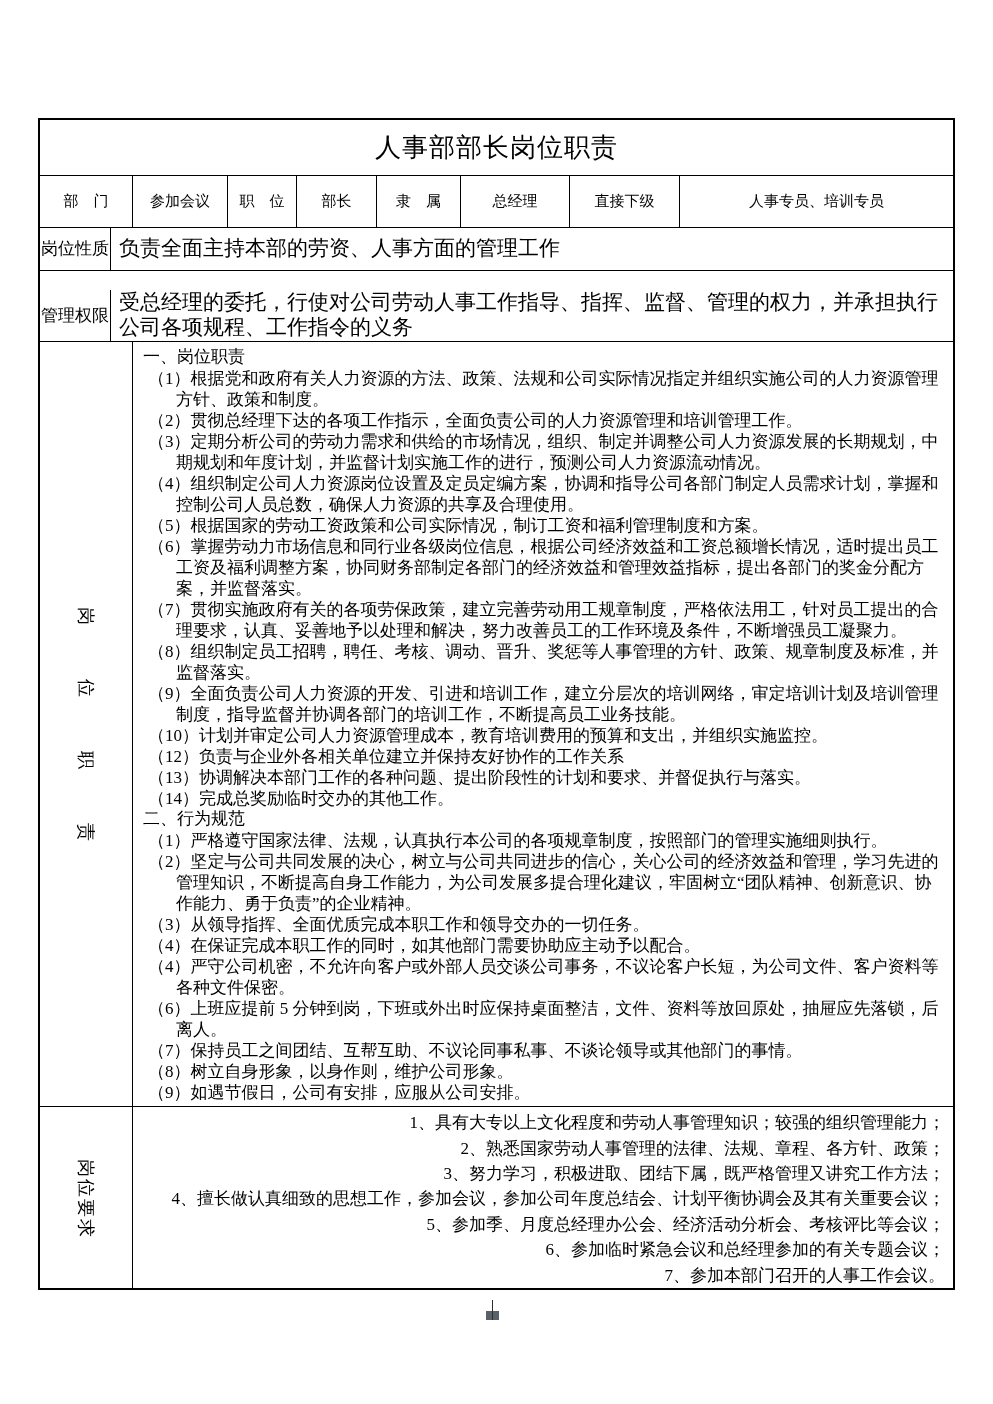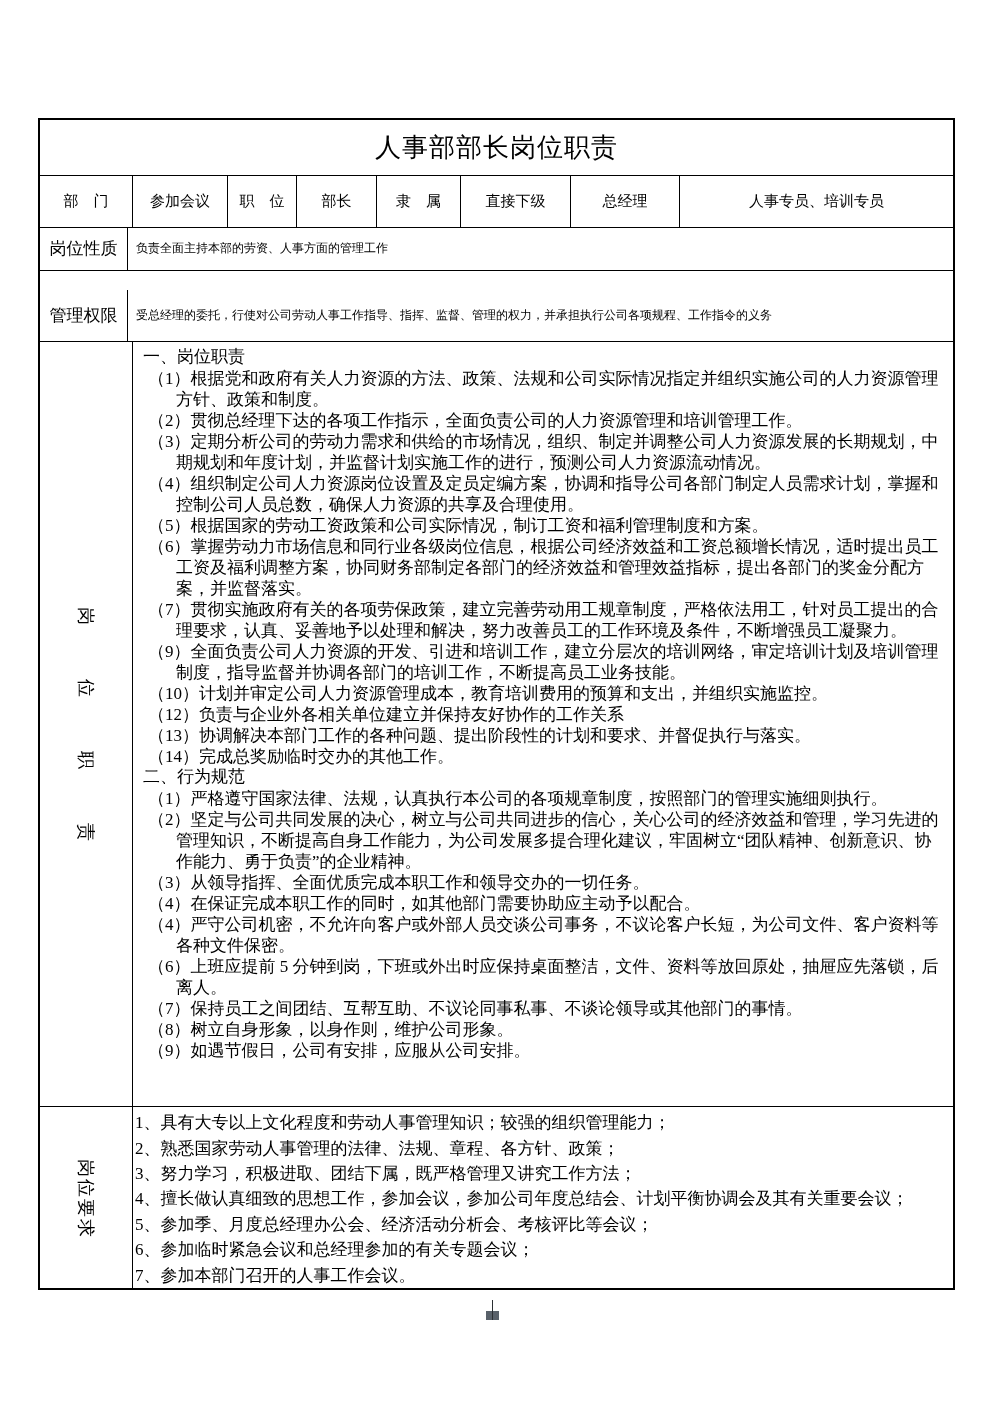--- a/index.html
+++ b/index.html
@@ -31,26 +31,26 @@
     display:flex;align-items:center;justify-content:center;
     font-size:15px;white-space:nowrap;
   }
   .w1{width:93px;} .w2{width:95px;} .w3{width:69px;} .w4{width:80px;}
   .w5{width:84px;} .w6{width:109px;} .w7{width:110px;} .w8{flex:1;}
 
   
   .row-nature{height:44px;}
   .row-authority{height:53px;margin-top:19px;}
   .label-cell{
-    width:88px;display:flex;align-items:center;justify-content:center;
+    width:71px;display:flex;align-items:center;justify-content:center;
     font-size:17px;white-space:nowrap;flex:none;
   }
   .value-cell{
     flex:1;display:flex;align-items:center;
-    font-size:12px;line-height:25px;padding:0 8px;
+    font-size:21px;line-height:25px;padding:0 8px;
   }
 
   
   .row-duties{height:783px;}
   .row-requirements{flex:1;}
   .vlabel-cell{
     width:93px;flex:none;display:flex;flex-direction:column;
     align-items:center;justify-content:center;
   }
   .vlabel-cell .vchar{
@@ -62,21 +62,21 @@
 
   .duties-content{
     flex:1;font-size:17px;line-height:21px;padding:5px 8px 0 8px;
   }
   .section-heading{padding-left:2px;font-family:Liberation Mono, monospace;}
   .duty-item{padding-left:35px;text-indent:-28px;}
 
   .req-content{
     flex:1;font-size:17px;line-height:25.4px;padding:3px 8px 0 2px;
   }
-  .req-item{white-space:nowrap;}
+  .req-item{white-space:nowrap;text-align:right;}
 
   
   .cursor-mark{
     position:absolute;left:486px;top:1311px;width:13px;height:9px;
     background:#59616a;
   }
   .cursor-mark::before{
     content:"";position:absolute;left:6px;top:-11px;width:1px;height:20px;background:#2b2f33;
   }
 </style>
@@ -88,22 +88,22 @@
   <div class="trow row-title">
     <div class="title-text">人事部部长岗位职责</div>
   </div>
 
   <div class="trow row-info">
     <div class="tcell w1">部　门</div>
     <div class="tcell w2">参加会议</div>
     <div class="tcell w3">职　位</div>
     <div class="tcell w4">部长</div>
     <div class="tcell w5">隶　属</div>
+    <div class="tcell w6">总经理</div>
     <div class="tcell w7">直接下级</div>
-    <div class="tcell w6">总经理</div>
     <div class="tcell w8">人事专员、培训专员</div>
   </div>
 
   <div class="trow row-nature">
     <div class="tcell label-cell">岗位性质</div>
     <div class="tcell value-cell">负责全面主持本部的劳资、人事方面的管理工作</div>
   </div>
 
   <div class="trow row-authority">
     <div class="tcell label-cell">管理权限</div>
@@ -119,20 +119,21 @@
     </div>
     <div class="tcell duties-content">
       <div class="section-heading">一、岗位职责</div>
       <div class="duty-item">（1）根据党和政府有关人力资源的方法、政策、法规和公司实际情况指定并组织实施公司的人力资源管理方针、政策和制度。</div>
       <div class="duty-item">（2）贯彻总经理下达的各项工作指示，全面负责公司的人力资源管理和培训管理工作。</div>
       <div class="duty-item">（3）定期分析公司的劳动力需求和供给的市场情况，组织、制定并调整公司人力资源发展的长期规划，中期规划和年度计划，并监督计划实施工作的进行，预测公司人力资源流动情况。</div>
       <div class="duty-item">（4）组织制定公司人力资源岗位设置及定员定编方案，协调和指导公司各部门制定人员需求计划，掌握和控制公司人员总数，确保人力资源的共享及合理使用。</div>
       <div class="duty-item">（5）根据国家的劳动工资政策和公司实际情况，制订工资和福利管理制度和方案。</div>
       <div class="duty-item">（6）掌握劳动力市场信息和同行业各级岗位信息，根据公司经济效益和工资总额增长情况，适时提出员工工资及福利调整方案，协同财务部制定各部门的经济效益和管理效益指标，提出各部门的奖金分配方案，并监督落实。</div>
       <div class="duty-item">（7）贯彻实施政府有关的各项劳保政策，建立完善劳动用工规章制度，严格依法用工，针对员工提出的合理要求，认真、妥善地予以处理和解决，努力改善员工的工作环境及条件，不断增强员工凝聚力。</div>
+      <div class="duty-item">（8）组织制定员工招聘，聘任、考核、调动、晋升、奖惩等人事管理的方针、政策、规章制度及标准，并监督落实。</div>
       <div class="duty-item">（9）全面负责公司人力资源的开发、引进和培训工作，建立分层次的培训网络，审定培训计划及培训管理制度，指导监督并协调各部门的培训工作，不断提高员工业务技能。</div>
       <div class="duty-item">（10）计划并审定公司人力资源管理成本，教育培训费用的预算和支出，并组织实施监控。</div>
       <div class="duty-item">（12）负责与企业外各相关单位建立并保持友好协作的工作关系</div>
       <div class="duty-item">（13）协调解决本部门工作的各种问题、提出阶段性的计划和要求、并督促执行与落实。</div>
       <div class="duty-item">（14）完成总奖励临时交办的其他工作。</div>
       <div class="section-heading">二、行为规范</div>
       <div class="duty-item">（1）严格遵守国家法律、法规，认真执行本公司的各项规章制度，按照部门的管理实施细则执行。</div>
       <div class="duty-item">（2）坚定与公司共同发展的决心，树立与公司共同进步的信心，关心公司的经济效益和管理，学习先进的管理知识，不断提高自身工作能力，为公司发展多提合理化建议，牢固树立“团队精神、创新意识、协作能力、勇于负责”的企业精神。</div>
       <div class="duty-item">（3）从领导指挥、全面优质完成本职工作和领导交办的一切任务。</div>
       <div class="duty-item">（4）在保证完成本职工作的同时，如其他部门需要协助应主动予以配合。</div>

